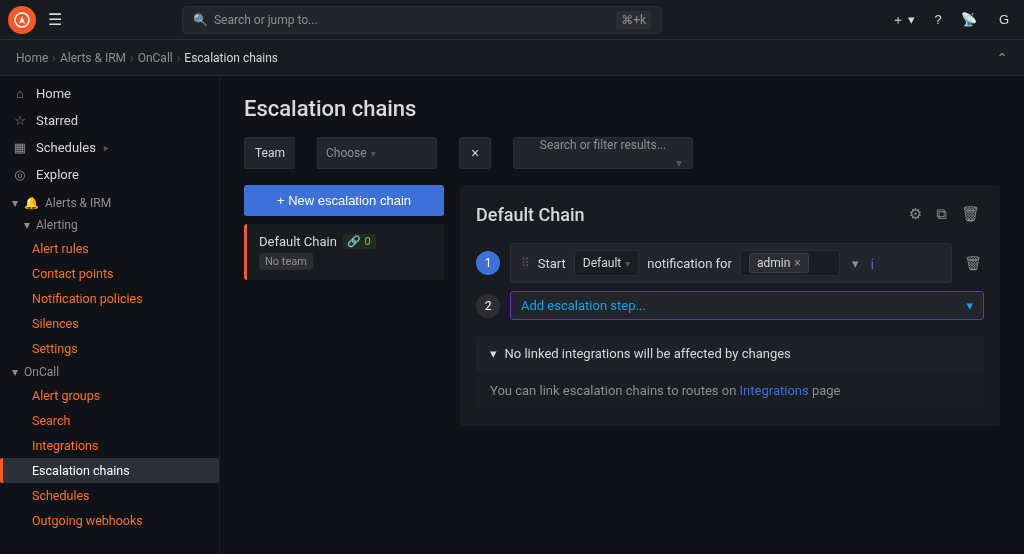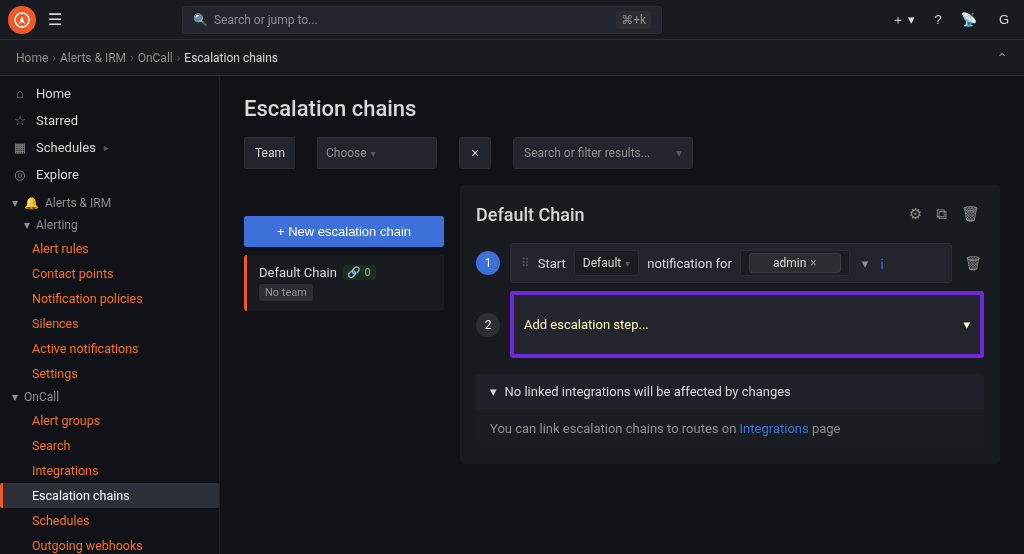--- a/index.html
+++ b/index.html
@@ -220,20 +220,21 @@
       background: #22252b;
       border: 1px solid #2c2e33;
       color: #8e8e8e;
       padding: 0 10px;
       height: 32px;
       border-radius: 3px;
       display: flex; align-items: center; gap: 4px;
       cursor: pointer;
       font-size: 12px;
       min-width: 180px;
+      flex-direction: column;
     }
     .filter-search .chevron { margin-left: auto; color: #555; }
 
     
     .content-area {
       display: flex;
       gap: 16px;
     }
 
     
@@ -243,21 +244,20 @@
       background: #3d71d9;
       border: none;
       color: white;
       padding: 8px 12px;
       border-radius: 3px;
       cursor: pointer;
       font-size: 13px;
       display: flex; align-items: center; gap: 6px;
       justify-content: center;
       margin-bottom: 8px;
-      margin-top: 31px;
     }
 
     .chain-item {
       background: #181b1f;
       border-radius: 3px;
       padding: 10px 12px;
       border-left: 3px solid #f05a28;
       cursor: pointer;
     }
     .chain-item-header {
@@ -354,21 +354,21 @@
       font-size: 12px;
       display: flex; align-items: center; gap: 4px;
       height: 26px;
     }
     .step-select .chevron { color: #555; font-size: 10px; }
 
     .tag-pill {
       background: #2c2e33;
       border: 1px solid #3c3e43;
       border-radius: 3px;
-      padding: 2px 23px;
+      padding: 2px 7px;
       font-size: 12px;
       color: #d8d9da;
       display: flex; align-items: center; gap: 4px;
     }
     .tag-pill-x { cursor: pointer; color: #8e8e8e; }
 
     .notify-select {
       background: #1a1d21;
       border: 1px solid #2c2e33;
       color: #d8d9da;
@@ -391,27 +391,27 @@
       color: #8e8e8e;
       cursor: pointer;
       padding: 2px;
       font-size: 14px;
     }
 
     
     .add-step-content {
       flex: 1;
       background: #22252b;
-      border: 4px solid #6d28d9;
-      border-radius: 3px;
-      padding: 22px 10px;
+      border: 1px solid #6d28d9;
+      border-radius: 3px;
+      padding: 6px 10px;
       display: flex;
       align-items: center;
       justify-content: space-between;
-      color: #fef9c3;
+      color: #0ea5e9;
       font-size: 13px;
       cursor: pointer;
     }
 
     
     .integrations-notice {
       background: #1a1d21;
       border-radius: 3px;
       margin-top: 16px;
       overflow: hidden;
@@ -506,23 +506,20 @@
     <div class="sidebar-sub-item">
       <span>Contact points</span>
     </div>
     <div class="sidebar-sub-item">
       <span>Notification policies</span>
     </div>
     <div class="sidebar-sub-item">
       <span>Silences</span>
     </div>
     <div class="sidebar-sub-item">
-      <span>Active notifications</span>
-    </div>
-    <div class="sidebar-sub-item">
       <span>Settings</span>
     </div>
 
     <div class="sidebar-group-header">
       <span>▾</span>
       <span>OnCall</span>
     </div>
     <div class="sidebar-sub-item">
       <span>Alert groups</span>
     </div>

